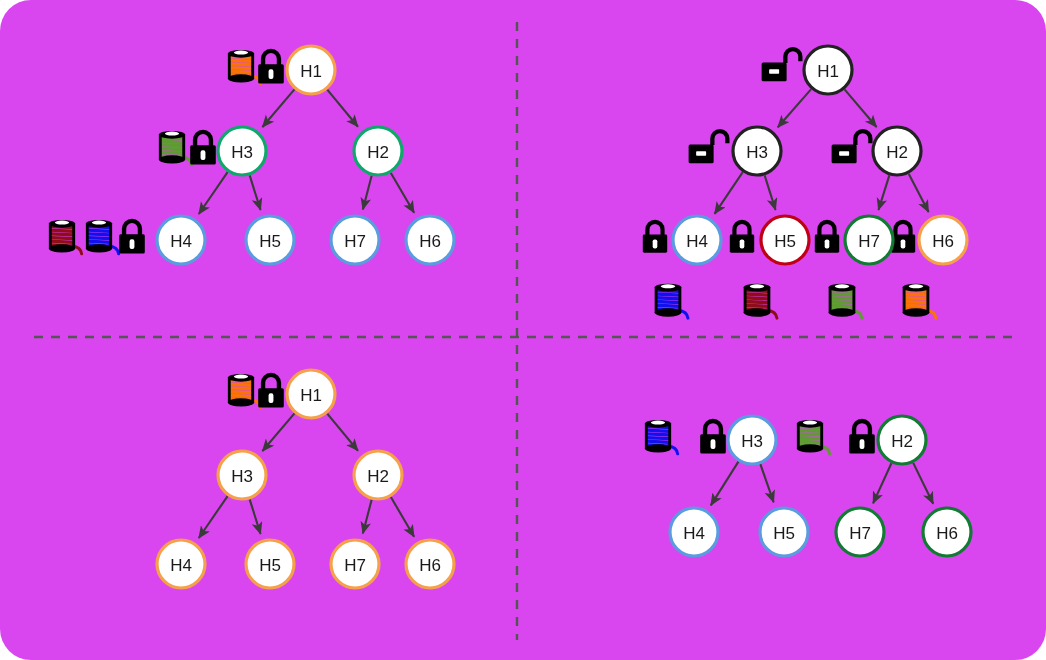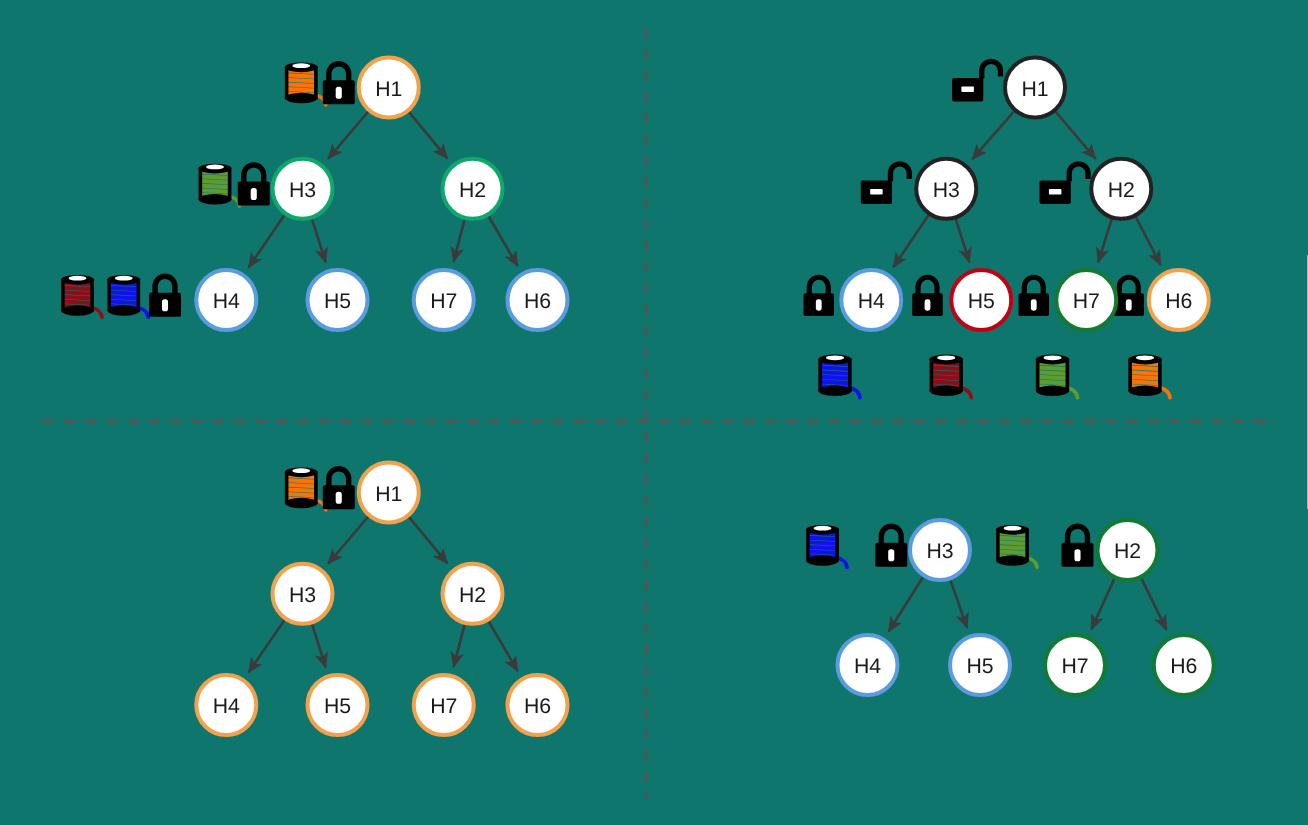--- a/index.html
+++ b/index.html
@@ -1,17 +1,17 @@
 <!DOCTYPE html>
 <html><head>
 <meta charset="utf-8">
 <style>
   html,body{margin:0;padding:0;background:#ffffff;}
   body{width:1046px;height:660px;overflow:hidden;font-family:"Liberation Sans",sans-serif;}
-  #stage{position:relative;width:1046px;height:660px;background:#0f766e;}
+  #stage{position:relative;width:1046px;height:660px;background:#d946ef;border-radius:31px;}
   svg#canvas{position:absolute;left:0;top:0;width:1046px;height:660px;}
   text.node-label{font-family:"Liberation Sans",sans-serif;font-size:17px;fill:#1a1a1a;text-anchor:middle;dominant-baseline:central;}
 </style>
 </head>
 <body>
 
 <div id="stage">
   <svg id="canvas" viewBox="0 0 1046 660" xmlns="http://www.w3.org/2000/svg">
     <defs>
       <marker id="arrowhead" markerWidth="7" markerHeight="7" refX="5.6" refY="2.6" orient="auto" markerUnits="strokeWidth">

